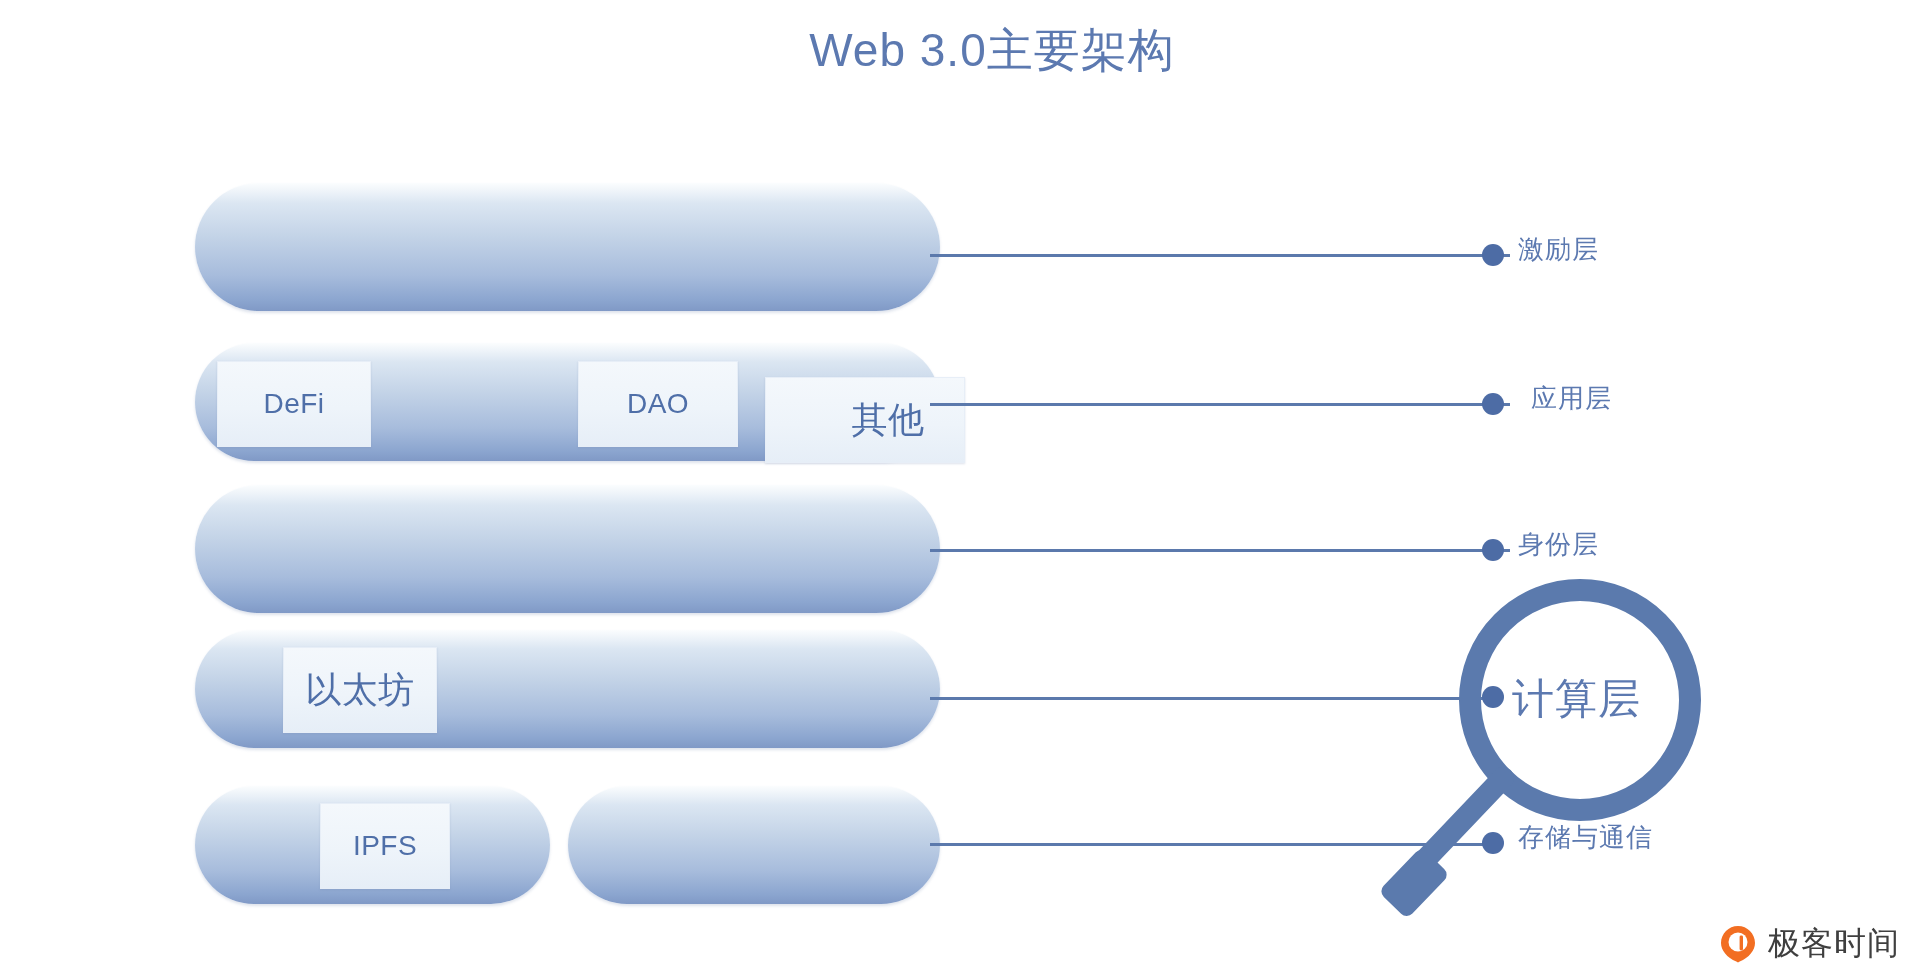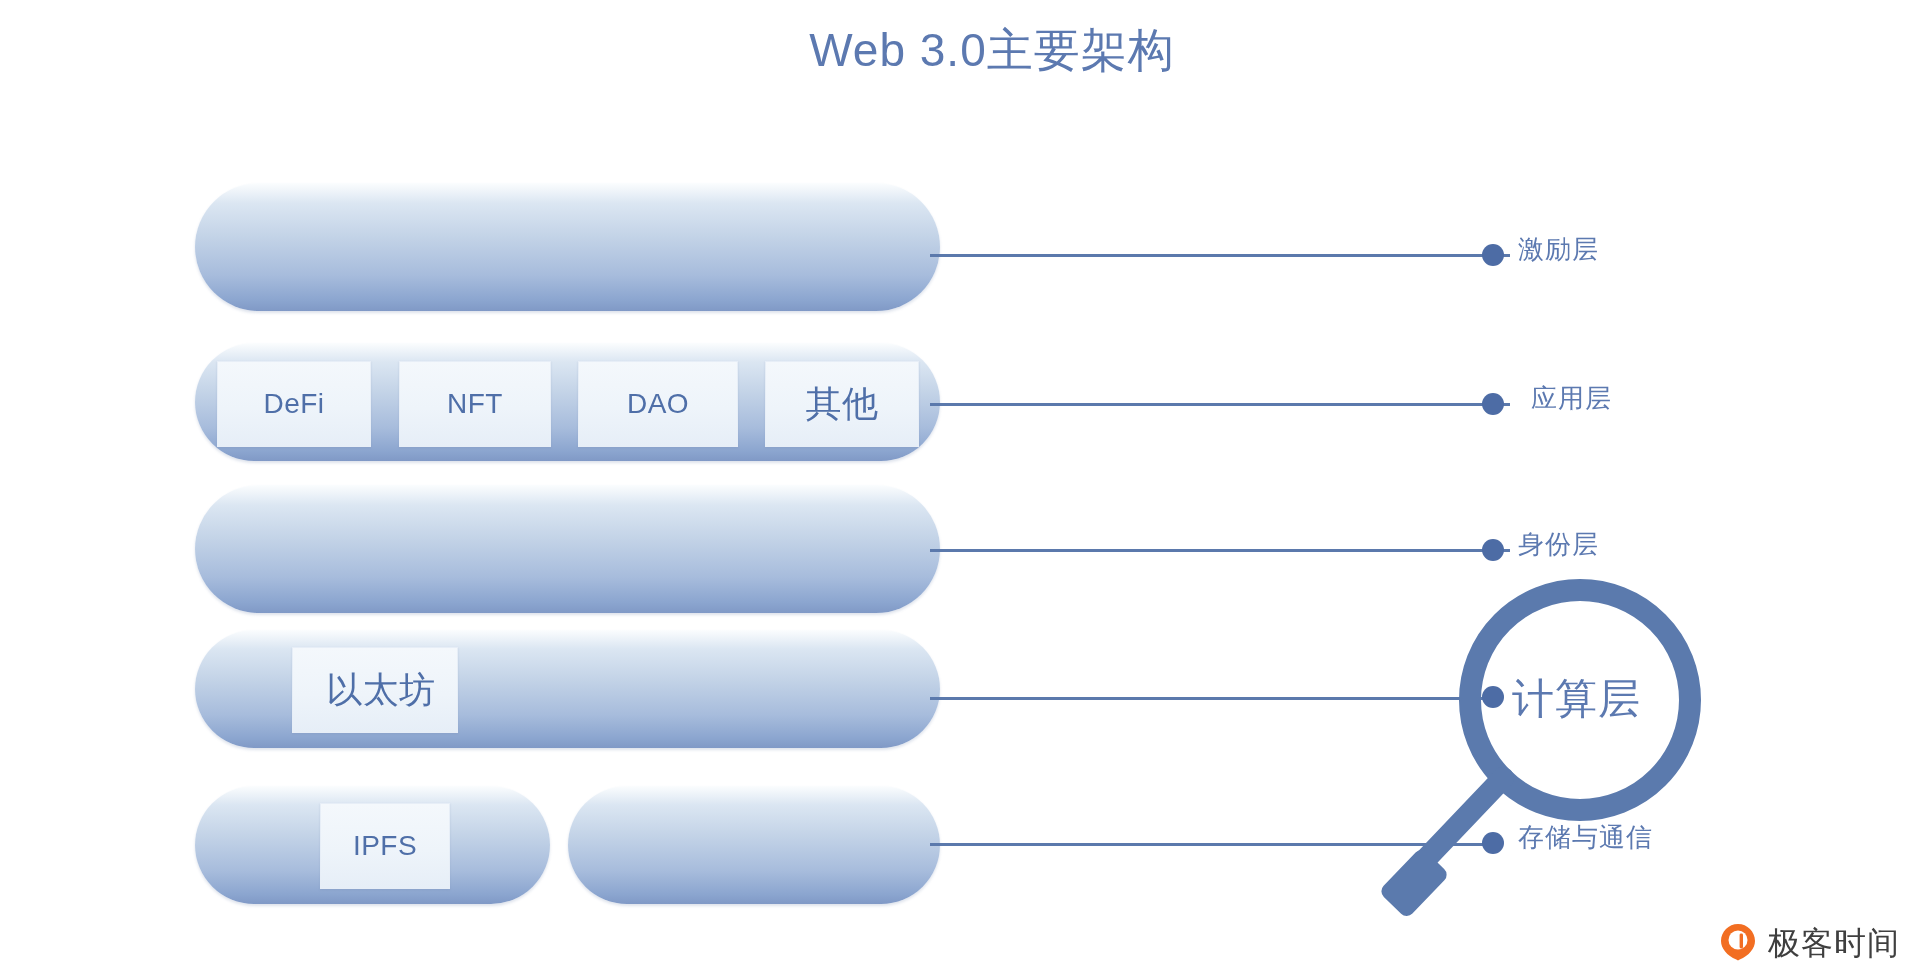--- a/index.html
+++ b/index.html
@@ -109,21 +109,21 @@
     height: 400px;
     pointer-events: none;
   }
 
   
   .brand {
     position: absolute;
     right: 20px;
     bottom: 10px;
     display: flex;
-    align-items: flex-start;
+    align-items: center;
     gap: 10px;
   }
   .brand-mark {
     width: 40px;
     height: 40px;
     position: relative;
   }
   .brand-text {
     font-size: 32px;
     color: #3f3f3f;
@@ -139,39 +139,38 @@
 
   <div class="pill" style="left:195px; top:183px; width:745px; height:128px;"></div>
 
   <div class="connector" style="left:930px; top:254px; width:580px;"></div>
   <div class="dot" style="left:1482px; top:244px;"></div>
   <div class="layer-label" style="left:1518px; top:232px;">激励层</div>
 
   <div class="pill" style="left:195px; top:343px; width:745px; height:118px;">
     <div class="pill-inner-row">
       <div class="tagbox" style="left:22px; top:18px; width:152px; height:84px;">DeFi</div>
-      <div class="tagbox" style="left:204px; top:18px; width:150px; height:84px;">NFT</div>
       <div class="tagbox" style="left:383px; top:18px; width:158px; height:84px;">DAO</div>
-      <div class="tagbox cjk" style="left:570px; top:18px; width:152px; height:84px;">其他</div>
+      <div class="tagbox cjk" style="left:570px; top:34px; width:152px; height:84px;padding-left:46px;">其他</div>
     </div>
   </div>
 
   <div class="connector" style="left:930px; top:403px; width:580px;"></div>
   <div class="dot" style="left:1482px; top:393px;"></div>
   <div class="layer-label" style="left:1518px; top:381px;margin-left:13px;">应用层</div>
 
   <div class="pill" style="left:195px; top:485px; width:745px; height:128px;"></div>
 
   <div class="connector" style="left:930px; top:549px; width:580px;"></div>
   <div class="dot" style="left:1482px; top:539px;"></div>
   <div class="layer-label" style="left:1518px; top:527px;">身份层</div>
 
   <div class="pill" style="left:195px; top:630px; width:745px; height:118px;">
     <div class="pill-inner-row">
-      <div class="tagbox cjk" style="left:97px; top:17px; width:152px; height:84px;padding-left:12px;">以太坊</div>
+      <div class="tagbox cjk" style="left:88px; top:17px; width:152px; height:84px;">以太坊</div>
     </div>
   </div>
 
   <div class="connector" style="left:930px; top:697px; width:560px;"></div>
 
   <div class="pill" style="left:195px; top:786px; width:355px; height:118px;">
     <div class="pill-inner-row">
       <div class="tagbox" style="left:125px; top:17px; width:128px; height:84px;">IPFS</div>
     </div>
   </div>

